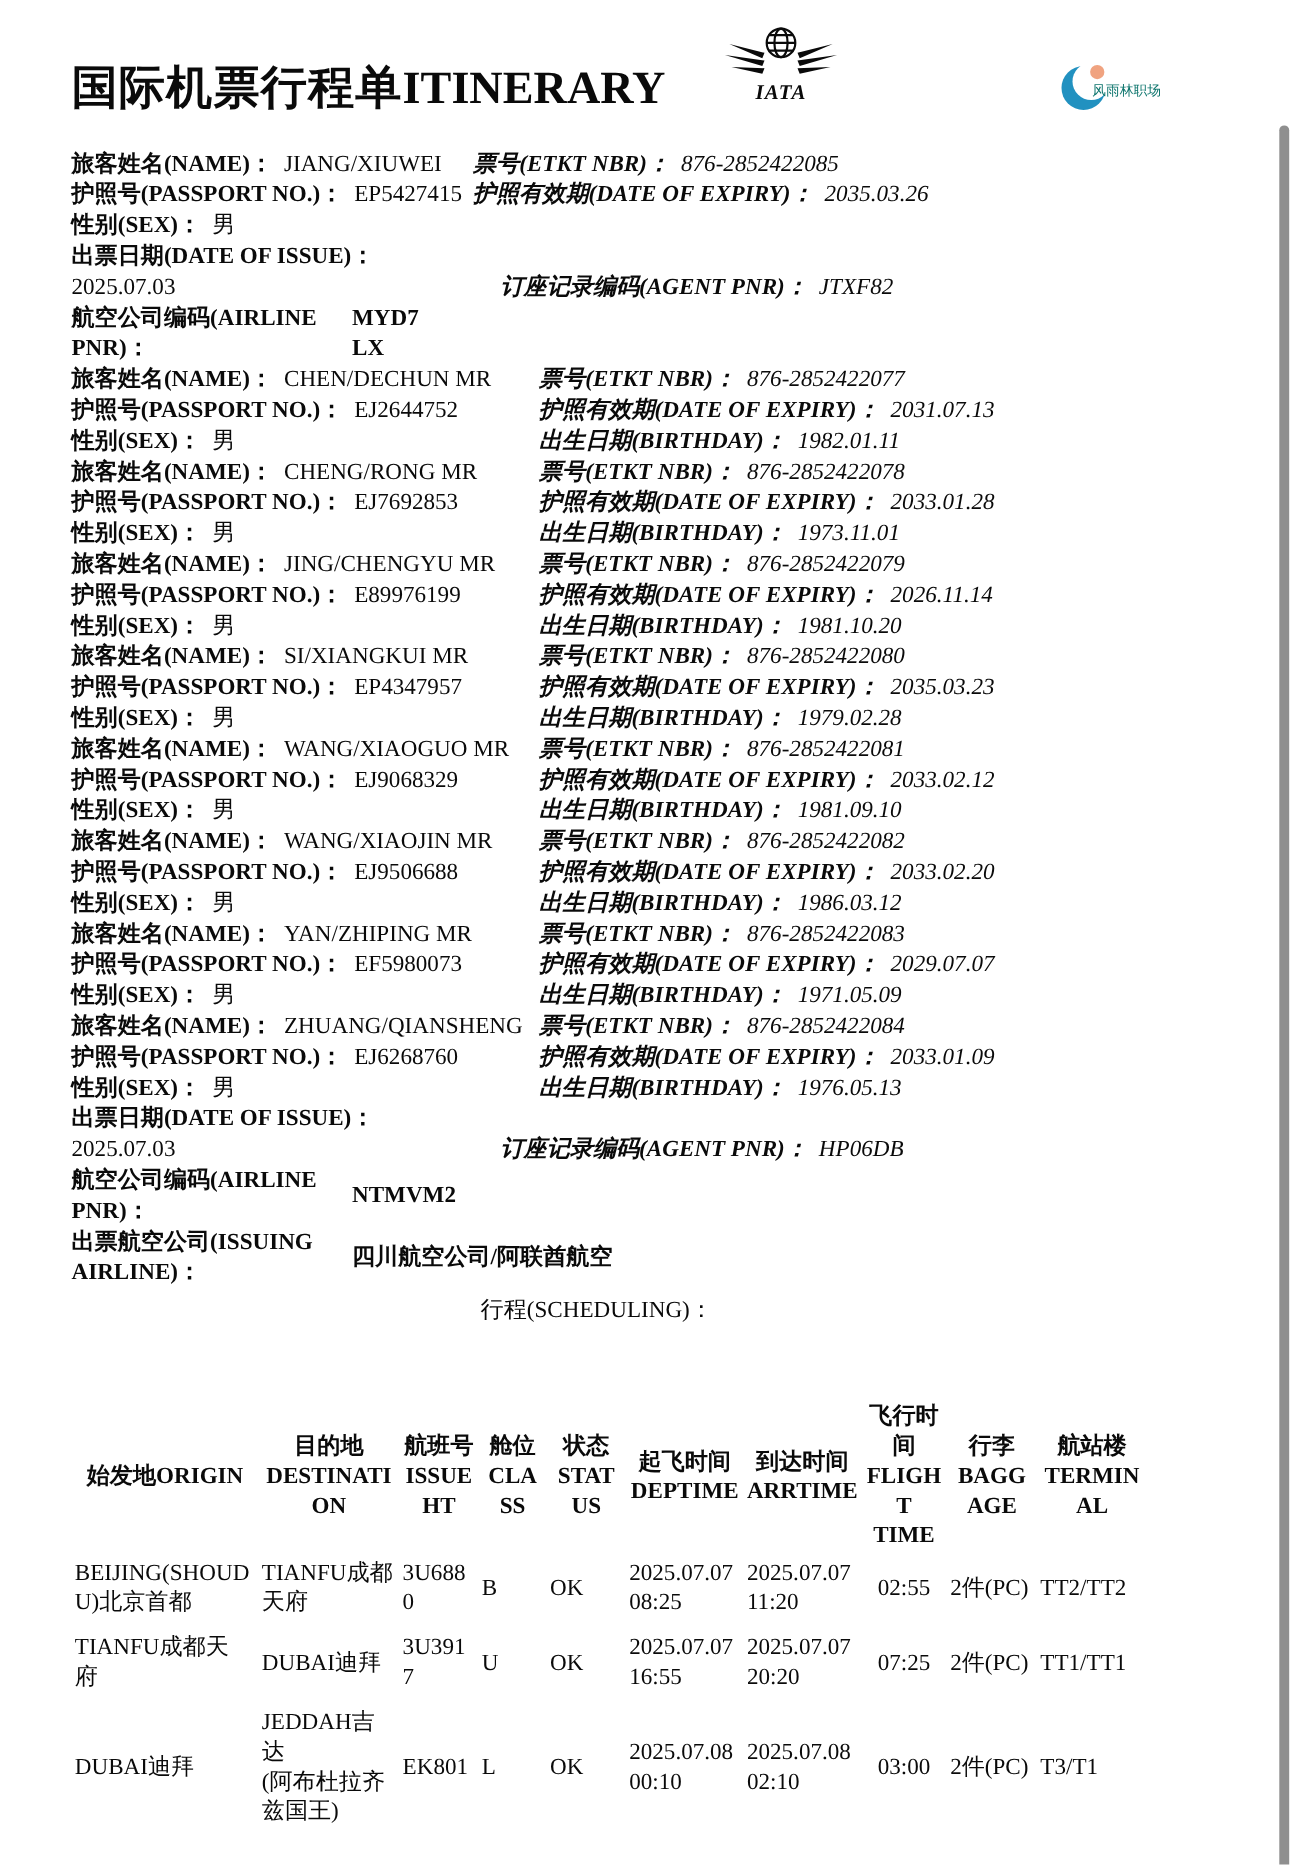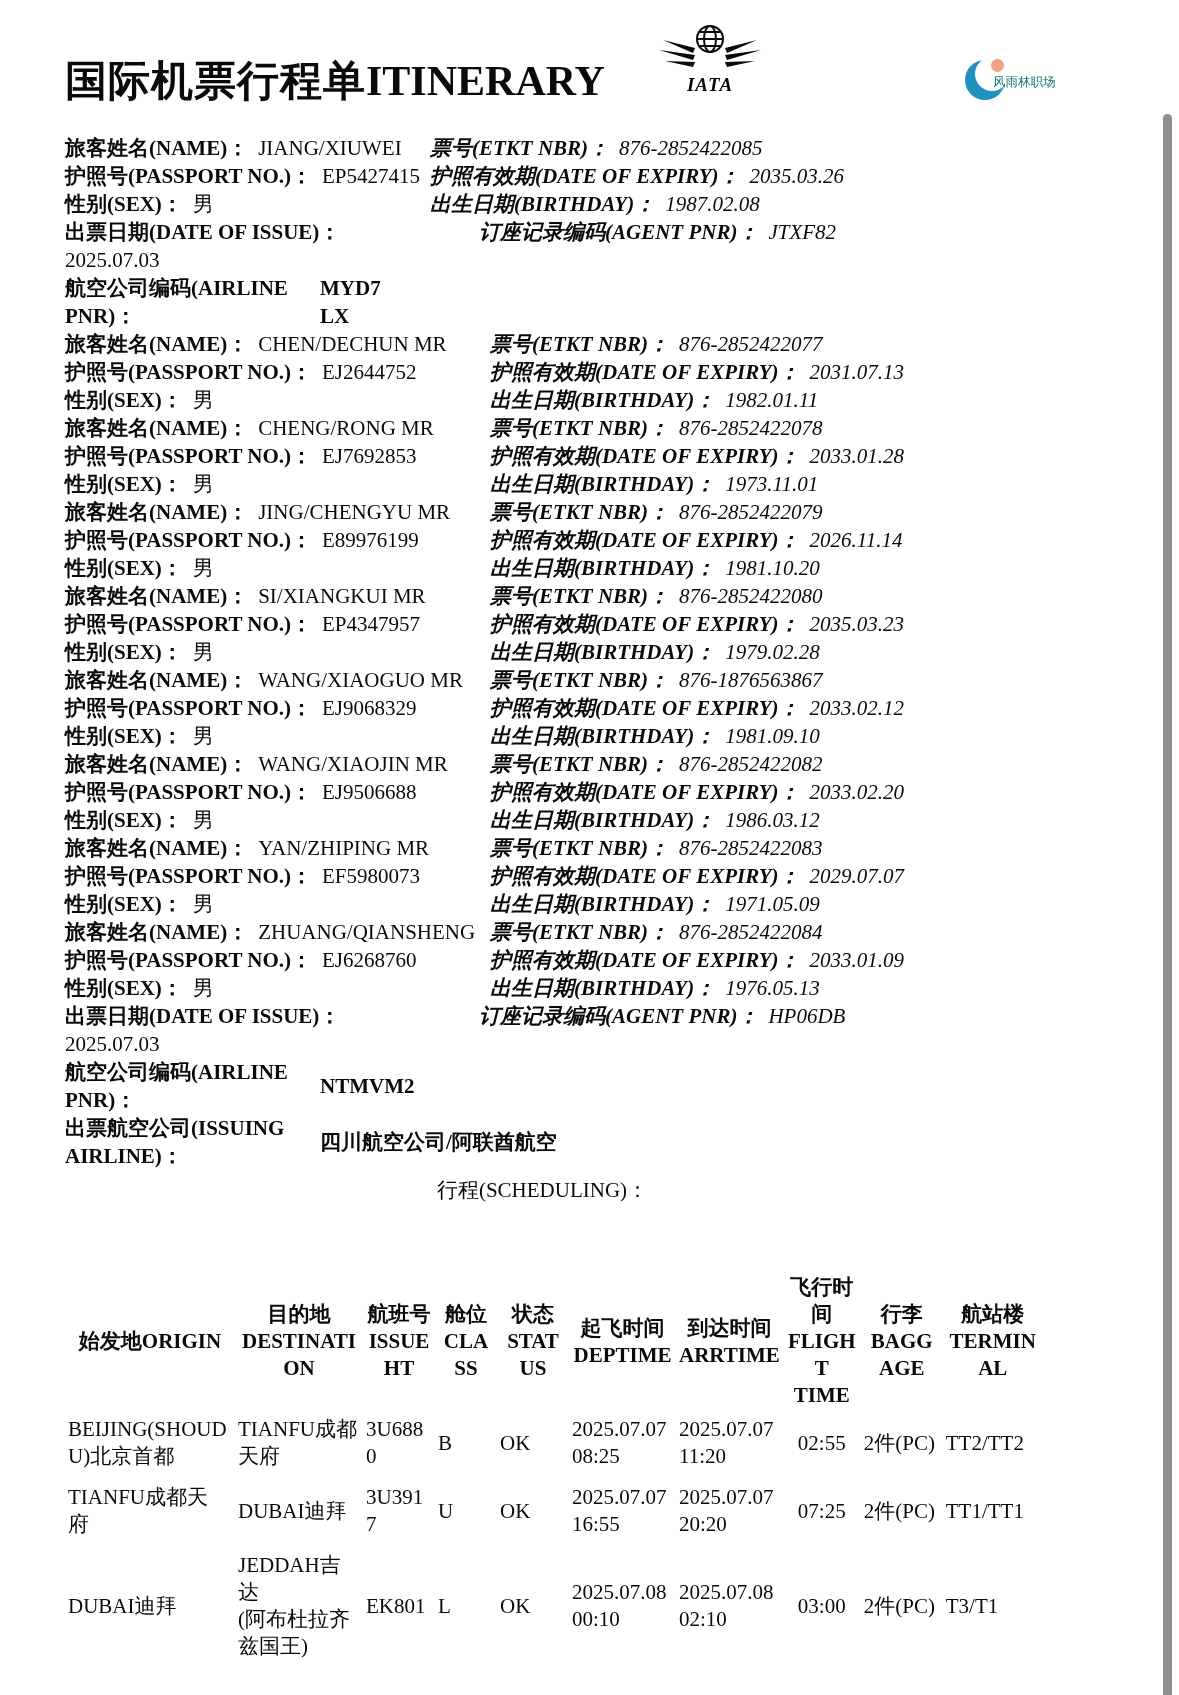--- a/index.html
+++ b/index.html
@@ -26,21 +26,21 @@
 
   
   .prow { display:flex; line-height:28px; }
   .lc { white-space:nowrap; flex:none; }
   .rc { white-space:nowrap; flex:1;font-style:italic; }
   .w365 { width:365px; } .w390 { width:390px; } .w425 { width:425px; }
   .lbl { font-weight:bold; }
   .val { margin-left:10px; }
   .stack .val { margin-left:0; display:block; }
   .stack .lbl { display:block; }
-  .center-v { display:flex; align-items:flex-start;margin-left:24px; }
+  .center-v { display:flex; align-items:flex-end; }
   .center-v .lbl { font-weight:bold; }
   .wraplbl { width:243px; white-space:normal; font-weight:bold; flex:none; }
   .pre { white-space:pre-line; }
   .vtop { margin-left:12px; }
   .vmid { display:flex; align-items:center; margin-left:12px; }
 
   .sched { width:955px; text-align:center; line-height:28px; margin-top:6px; }
 
   
   table { border-collapse:collapse; margin-top:70px; table-layout:fixed; }
@@ -99,21 +99,20 @@
     <div class="prow">
       <div class="lc w365"><span class="lbl">旅客姓名(NAME)：</span><span class="val">JIANG/XIUWEI</span></div>
       <div class="rc"><span class="lbl">票号(ETKT NBR)：</span><span class="val">876-2852422085</span></div>
     </div>
     <div class="prow">
       <div class="lc w365"><span class="lbl">护照号(PASSPORT NO.)：</span><span class="val">EP5427415</span></div>
       <div class="rc"><span class="lbl">护照有效期(DATE OF EXPIRY)：</span><span class="val">2035.03.26</span></div>
     </div>
     <div class="prow">
       <div class="lc w365"><span class="lbl">性别(SEX)：</span><span class="val">男</span></div>
-      <div class="rc"><span class="lbl">出生日期(BIRTHDAY)：</span><span class="val">1987.02.08</span></div>
     </div>
   </div>
 
   <div class="prow">
     <div class="lc w390 stack">
       <span class="lbl">出票日期(DATE OF ISSUE)：</span>
       <span class="val">2025.07.03</span>
     </div>
     <div class="rc center-v">
         <span class="lbl">订座记录编码(AGENT PNR)：</span>
@@ -178,21 +177,21 @@
         <div class="rc"><span class="lbl">护照有效期(DATE OF EXPIRY)：</span><span class="val">2035.03.23</span></div>
       </div>
     <div class="prow">
         <div class="lc w425"><span class="lbl">性别(SEX)：</span><span class="val">男</span></div>
         <div class="rc"><span class="lbl">出生日期(BIRTHDAY)：</span><span class="val">1979.02.28</span></div>
       </div>
   </div>
   <div>
     <div class="prow">
         <div class="lc w425"><span class="lbl">旅客姓名(NAME)：</span><span class="val">WANG/XIAOGUO MR</span></div>
-        <div class="rc"><span class="lbl">票号(ETKT NBR)：</span><span class="val">876-1876563867</span></div>
+        <div class="rc"><span class="lbl">票号(ETKT NBR)：</span><span class="val">876-2852422081</span></div>
       </div>
     <div class="prow">
         <div class="lc w425"><span class="lbl">护照号(PASSPORT NO.)：</span><span class="val">EJ9068329</span></div>
         <div class="rc"><span class="lbl">护照有效期(DATE OF EXPIRY)：</span><span class="val">2033.02.12</span></div>
       </div>
     <div class="prow">
         <div class="lc w425"><span class="lbl">性别(SEX)：</span><span class="val">男</span></div>
         <div class="rc"><span class="lbl">出生日期(BIRTHDAY)：</span><span class="val">1981.09.10</span></div>
       </div>
   </div>

